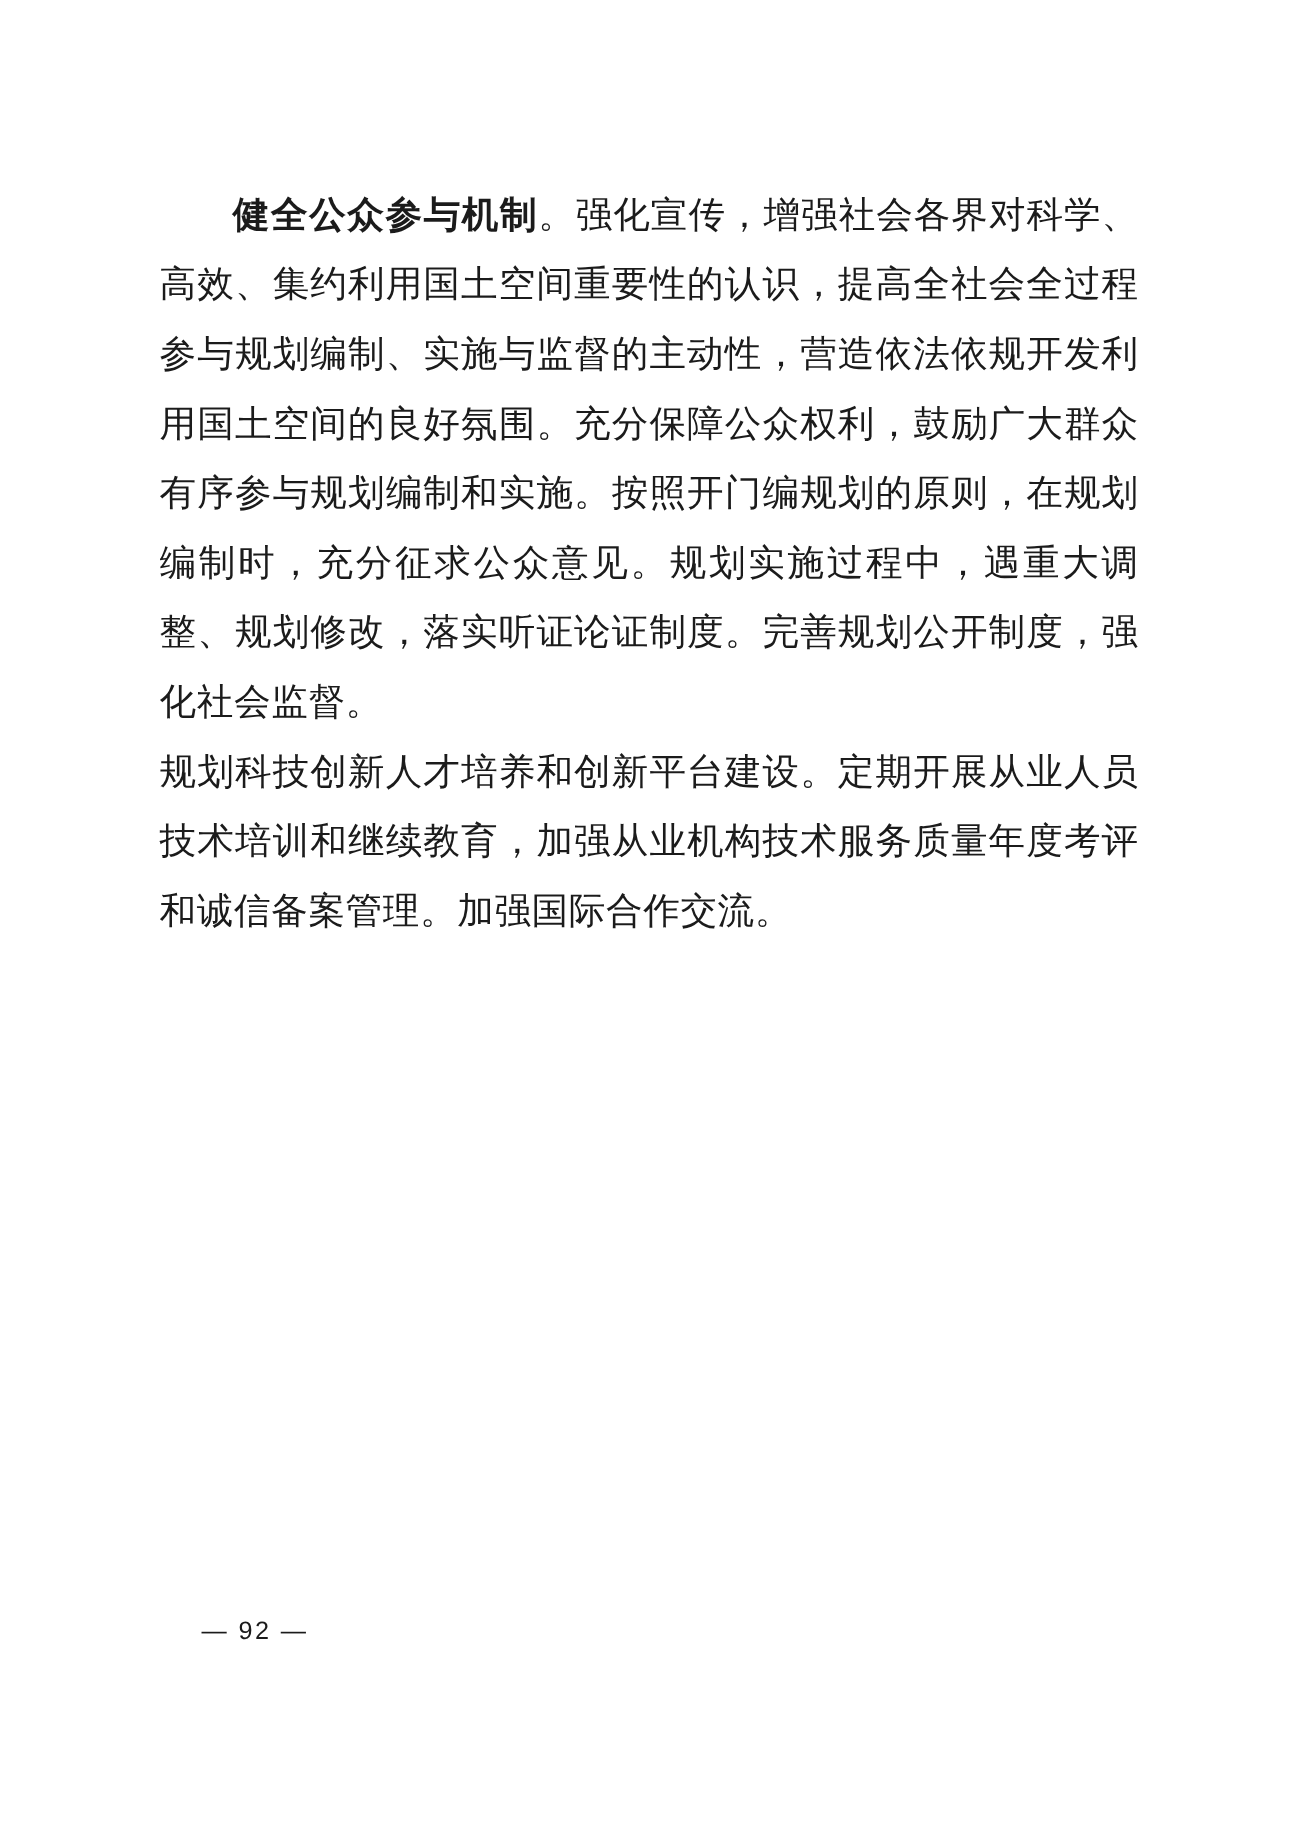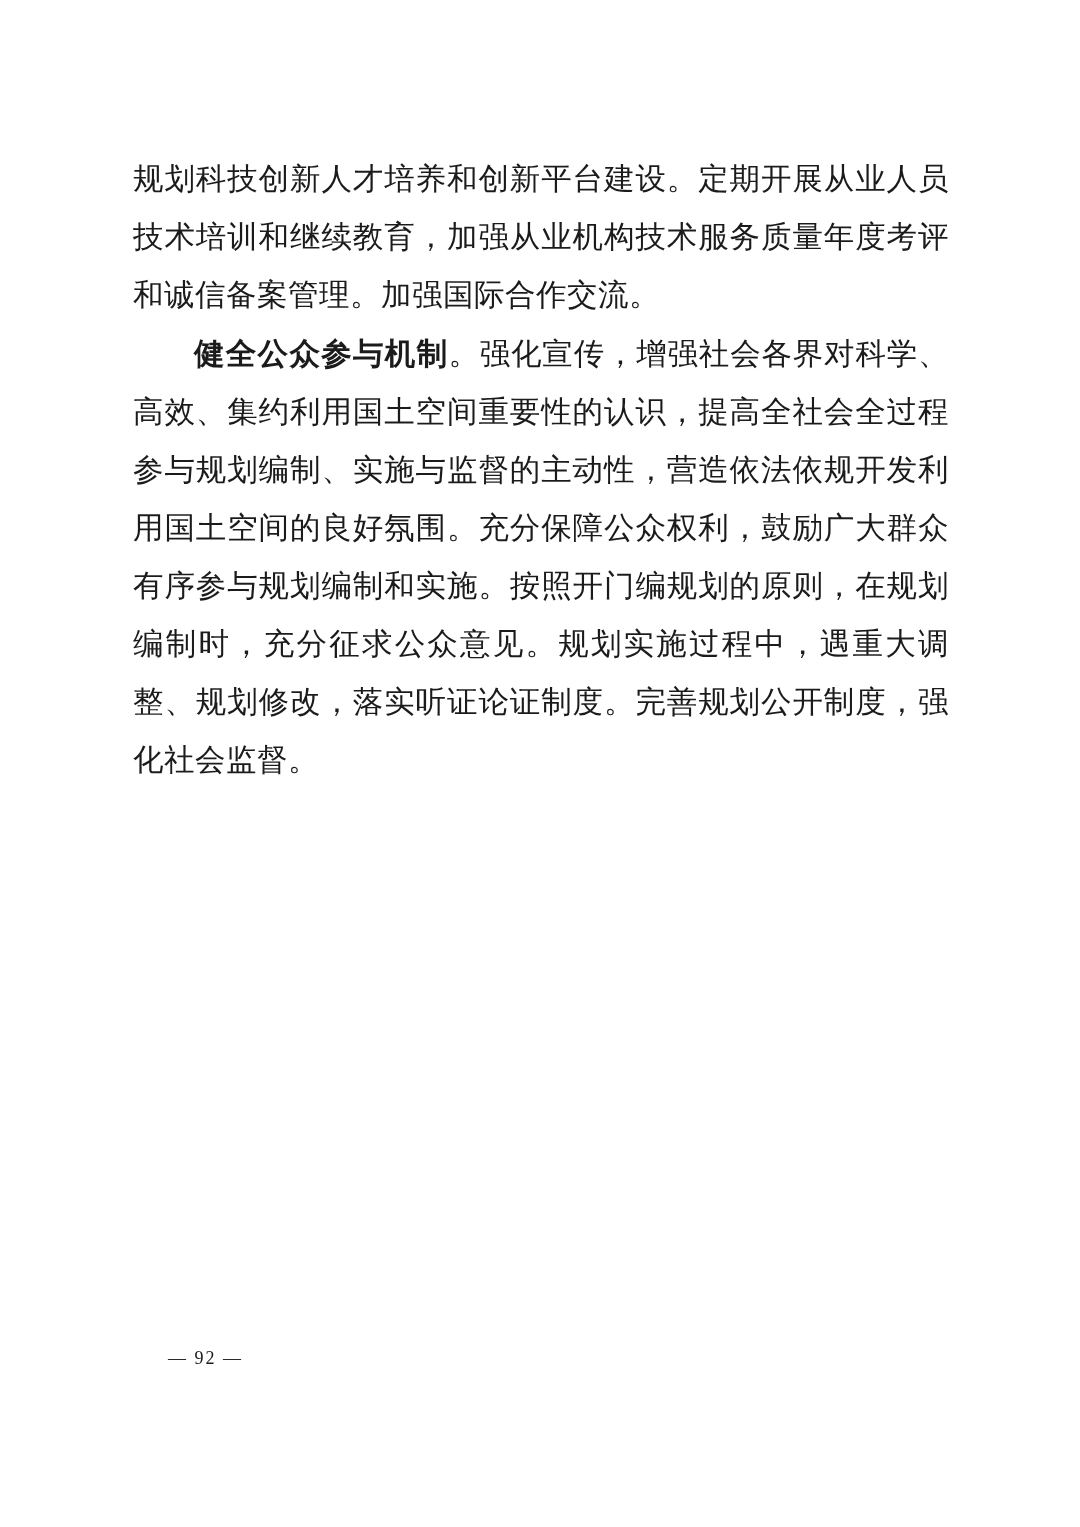--- a/index.html
+++ b/index.html
@@ -47,23 +47,23 @@
   }
   .lead {
     font-weight: 700;
     font-family: "DejaVu Serif", serif;
     letter-spacing: 1px;
   }
   .page-number {
     position: absolute;
     left: 168px;
     top: 1348px;
-    font-size: 18px;
+    font-size: 21px;
     color: #1b1b1b;
-    font-family: Liberation Serif, serif;
+    font-family: Liberation Sans, sans-serif;
     letter-spacing: 2px;
     text-align: right;
   }
   .watermark {
     position: absolute;
     right: 30px;
     bottom: 22px;
     text-align: right;
     line-height: 1.15;
     user-select: none;
@@ -88,26 +88,26 @@
     margin-top: 2px;
   }
 </style>
 </head>
 <body>
 
 <div class="page">
 
   <div class="content">
 
+    <p class="para indent">
+      <span class="lead">健全公众参与机制</span><span>。强化宣传，增强社会各界对科学、高效、集约利用国土空间重要性的认识，提高全社会全过程参与规划编制、实施与监督的主动性，营造依法依规开发利用国土空间的良好氛围。充分保障公众权利，鼓励广大群众有序参与规划编制和实施。按照开门编规划的原则，在规划编制时，充分征求公众意见。规划实施过程中，遇重大调整、规划修改，落实听证论证制度。完善规划公开制度，强化社会监督。</span>
+    </p>
+
     <p class="para">
       <span>规划科技创新人才培养和创新平台建设。定期开展从业人员技术培训和继续教育，加强从业机构技术服务质量年度考评和诚信备案管理。加强国际合作交流。</span>
-    </p>
-
-    <p class="para indent">
-      <span class="lead">健全公众参与机制</span><span>。强化宣传，增强社会各界对科学、高效、集约利用国土空间重要性的认识，提高全社会全过程参与规划编制、实施与监督的主动性，营造依法依规开发利用国土空间的良好氛围。充分保障公众权利，鼓励广大群众有序参与规划编制和实施。按照开门编规划的原则，在规划编制时，充分征求公众意见。规划实施过程中，遇重大调整、规划修改，落实听证论证制度。完善规划公开制度，强化社会监督。</span>
     </p>
 
   </div>
 
   <div class="page-number">— 92 —</div>
 
 
 </div>
 
 </body></html>

